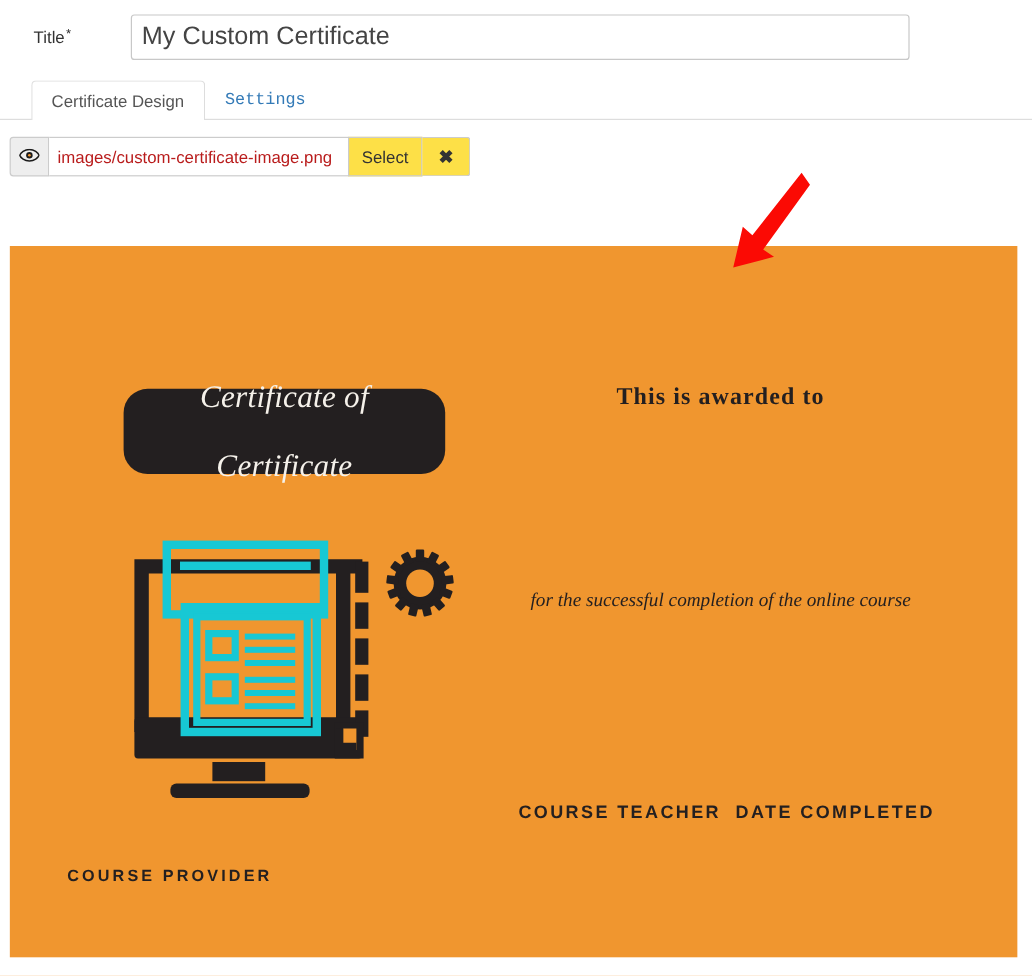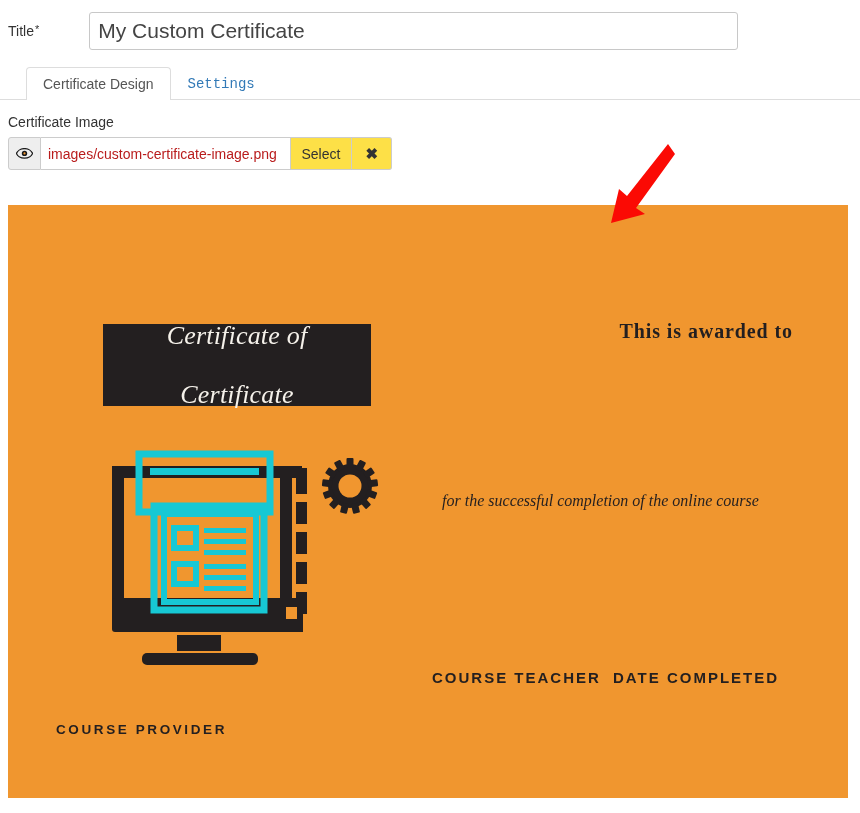--- a/index.html
+++ b/index.html
@@ -22,20 +22,21 @@
     align-items: center;
     padding: 12px 8px 0 8px;
     box-sizing: border-box;
   }
   .title-label {
     font-size: 14px;
     color: #333;
     white-space: nowrap;
     margin-right: 6px;
     line-height: 1;
+    margin-left: 20px;
   }
   .title-label .req {
     font-size: 11px;
     vertical-align: top;
     margin-left: 1px;
   }
   .title-input {
     flex: 1;
     height: 38px;
     border: 1px solid #c8c8c8;
@@ -158,43 +159,44 @@
     position: absolute;
     inset: 0;
     background: #f0962f;
   }
 
   .cert-badge {
     position: absolute;
     left: 95px;
     top: 119px;
     width: 268px;
-    height: 82px;
+    height: 71px;
     background: #231f20;
     display: flex;
     align-items: center;
     justify-content: center;
+    border-radius: 20px;
   }
   .cert-badge span {
     font-family: "Liberation Serif", "DejaVu Serif", serif;
     font-style: italic;
     font-size: 26px;
     line-height: 1.12;
     color: #f5f1ea;
     text-align: center;
     display: block;
     letter-spacing: 0.2px;
   }
 
   .awarded {
     position: absolute;
     left: 400px;
     top: 115px;
     width: 385px;
-    text-align: right;
+    text-align: center;
     font-family: "Liberation Serif", "DejaVu Serif", serif;
     font-weight: bold;
     font-size: 20px;
     letter-spacing: 0.9px;
     color: #231f20;
   }
 
   .subtitle {
     position: absolute;
     left: 400px;
@@ -256,21 +258,20 @@
 <div class="tabs">
   <div class="tab active">
     <span>Certificate Design</span>
   </div>
   <div class="tab link">
     <span>Settings</span>
   </div>
 </div>
 
 <div class="field-block">
-  <div class="field-label">Certificate Image</div>
   <div class="input-group">
     <div class="ig-addon">
       <span>
         <svg width="17" height="11" viewBox="0 0 17 11" aria-hidden="true">
           <path d="M8.5 0.6C4.4 0.6 1.3 3.2 0.4 5.4c0.9 2.2 4 4.8 8.1 4.8s7.2-2.6 8.1-4.8C15.7 3.2 12.6 0.6 8.5 0.6z" fill="none" stroke="#1b1b1b" stroke-width="1.3"></path>
           <circle cx="8.5" cy="5.4" r="2.7" fill="#1b1b1b"></circle>
           <circle cx="8.5" cy="5.4" r="1.1" fill="#f0962f"></circle>
         </svg>
       </span>
     </div>

